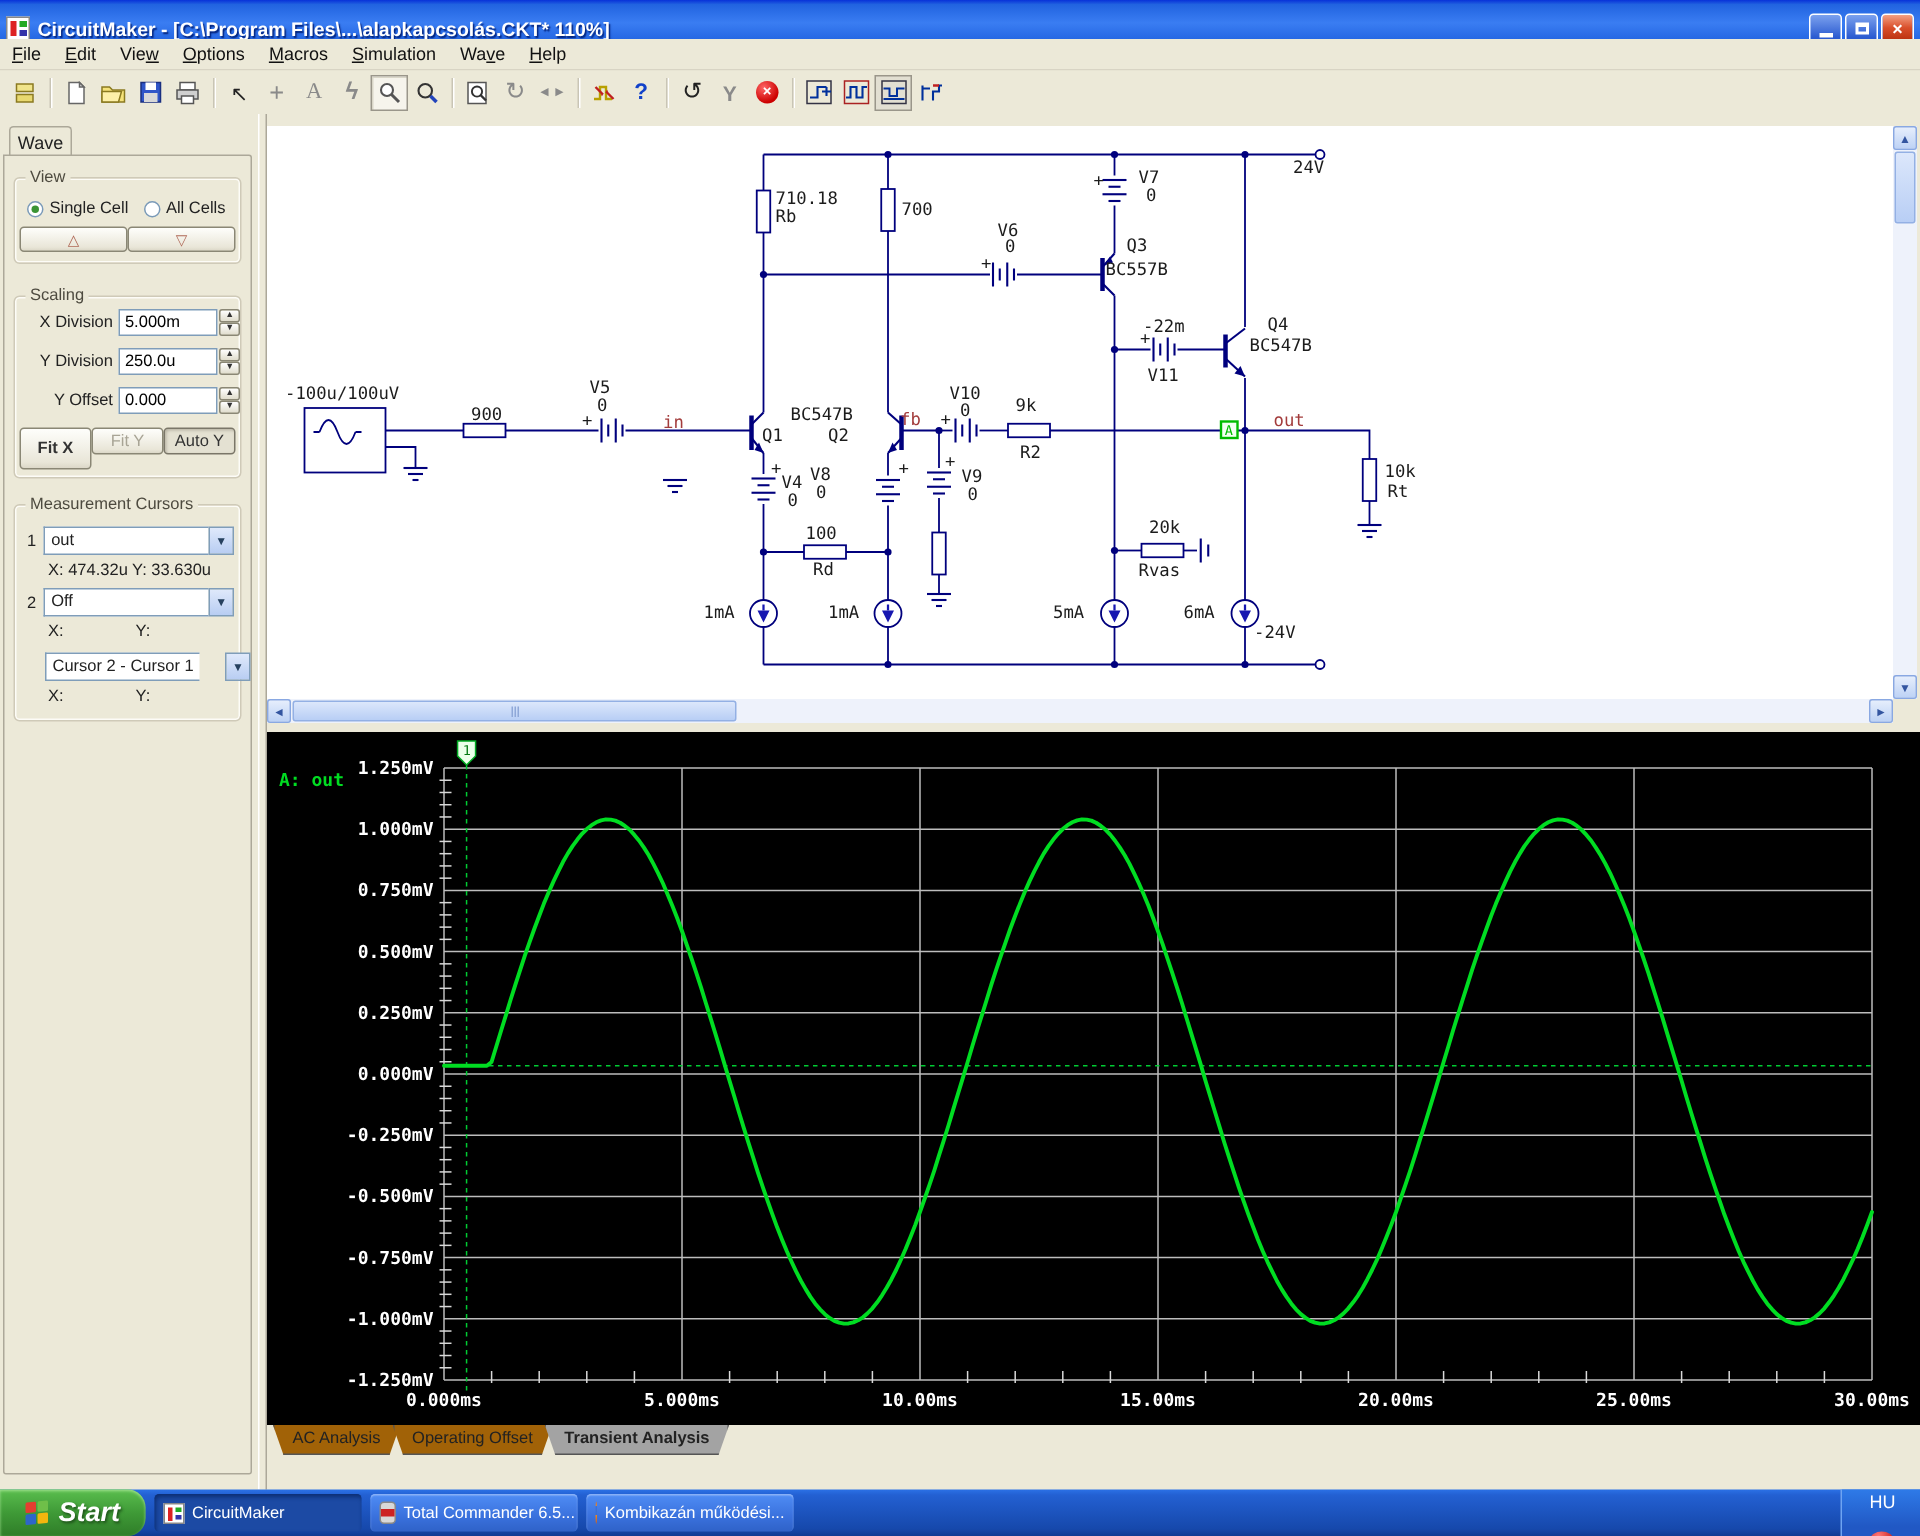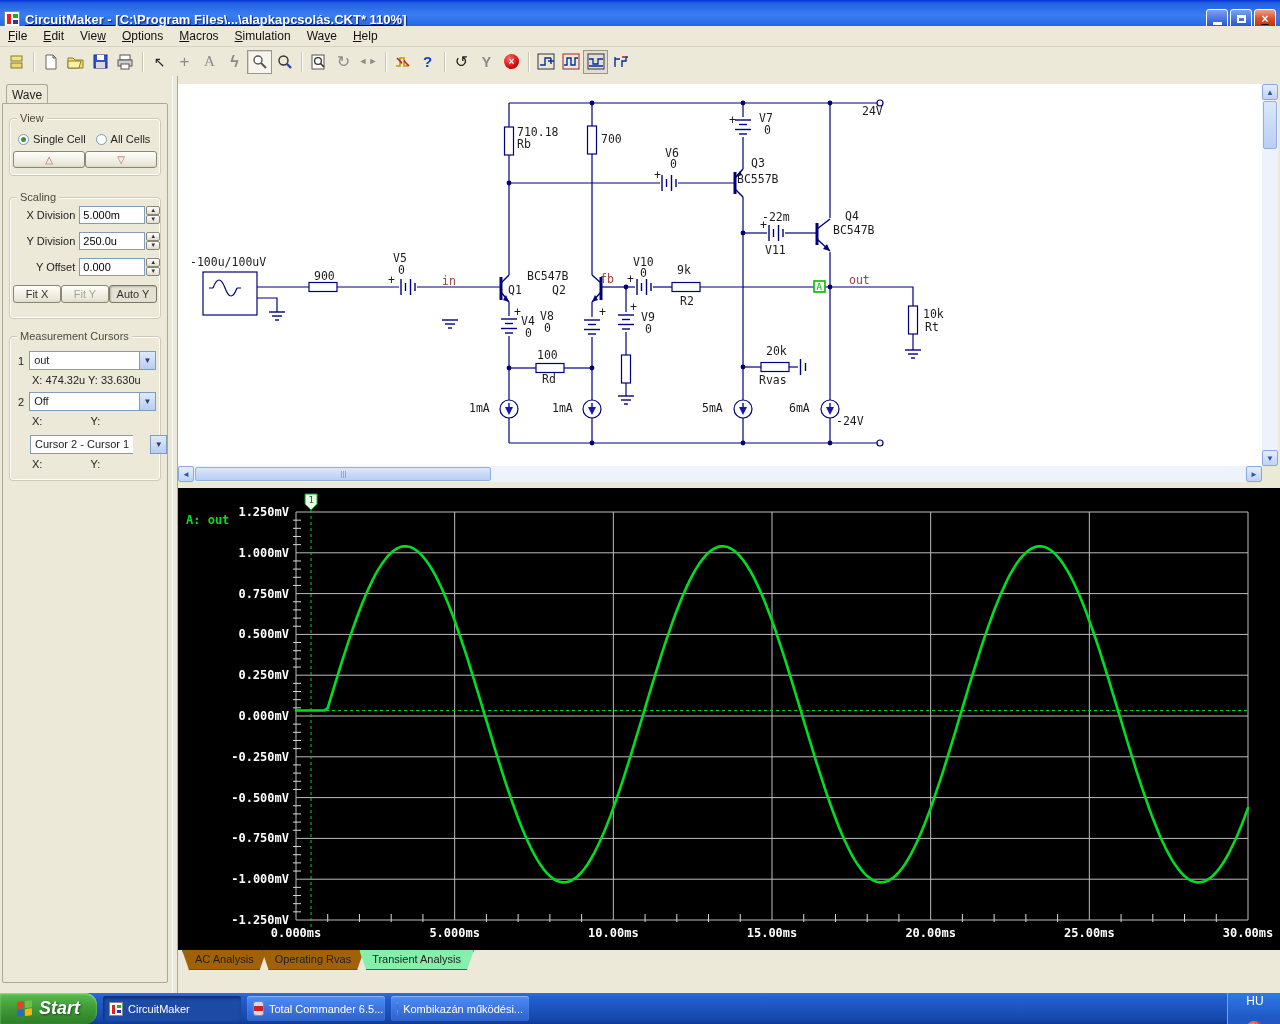--- a/index.html
+++ b/index.html
@@ -2,21 +2,21 @@
 <html><head>
 <meta charset="utf-8">
 <style>
   * { margin:0; padding:0; box-sizing:border-box; }
   html,body { width:1280px; height:1024px; overflow:hidden; }
   body { font-family:"Liberation Sans", sans-serif; background:#ece9d8; position:relative; }
 
   
   .titlebar { position:absolute; left:0; top:0; width:1280px; height:38px;
     background:linear-gradient(180deg,#0831d9 0%,#2163e0 8%,#3a7df2 40%,#2163e0 75%,#0c2ea8 100%);
-    display:flex; align-items:center; padding:0 4px;text-decoration:underline; }
+    display:flex; align-items:center; padding:0 4px; }
   .titlebar .title { color:#fff; font-weight:bold; font-size:13px; text-shadow:1px 1px 1px #00217a; margin-left:5px; flex:1;
     white-space:nowrap; overflow:hidden; }
   .app-icon16 { width:16px; height:16px; background:#fff; border:1px solid #888; position:relative; }
   .app-icon16 i { position:absolute; display:block; }
   .app-icon16 .r { left:2px; top:2px; width:4px; height:10px; background:#d22; }
   .app-icon16 .g { left:8px; top:2px; width:5px; height:4px; background:#2a2; }
   .app-icon16 .b { left:8px; top:8px; width:5px; height:4px; background:#33a; }
   .winbtn { width:22px; height:21px; margin-left:2px; border:1px solid #fff; border-radius:3px;
     background:linear-gradient(180deg,#7ba1ee,#2a5ad0 80%); display:flex; align-items:center; justify-content:center;
     color:#fff; font-size:12px; font-weight:bold; }
@@ -80,21 +80,21 @@
     color:#3355a0; font-size:8px; display:flex; align-items:center; justify-content:center; }
   .sthumb { position:absolute; background:linear-gradient(180deg,#dce7fb,#b8cef5); border:1px solid #93b0e4; border-radius:2px; }
   .grip { display:flex; gap:1px; align-items:center; justify-content:center; height:100%; }
   .grip i { display:block; width:1px; height:7px; background:#8fa8d8; }
 
   
   .wave { position:absolute; left:178px; top:488px; width:1102px; height:462px; background:#000; }
   .tabsrow { position:absolute; left:178px; top:950px; width:1102px; height:24px; background:#ece9d8; display:flex; padding-left:4px; }
   .sheet-tab { height:20px; margin-right:-5px; padding:3px 12px 0 12px; font-size:11px; color:#222; background:#a16207;
     border:1px solid #555; border-top:none; clip-path:polygon(0 0,100% 0,calc(100% - 7px) 100%,7px 100%); position:relative; }
-  .sheet-tab.active { background:#86efac; z-index:3; font-weight:normal; }
+  .sheet-tab.active { background:#a3a3a3; z-index:3; font-weight:bold; }
   .strip { position:absolute; left:178px; top:974px; width:1102px; height:19px; background:#ece9d8; }
 
   
   .taskbar { position:absolute; left:0; top:993px; width:1280px; height:31px;
     background:linear-gradient(180deg,#2b71e6 0%,#2360d2 12%,#1648ab 85%,#0f3a92 100%); display:flex; align-items:center; }
   .startbtn { width:97px; height:31px; border-radius:0 12px 12px 0;
     background:linear-gradient(180deg,#5abe4e 0%,#3f9a37 50%,#2f7d28 100%); box-shadow:inset 0 1px 2px #9fe08f;
     display:flex; align-items:center; justify-content:center; gap:6px; color:#fff; font-size:18px; font-weight:bold; font-style:italic;
     text-shadow:1px 1px 2px #1c4f18; }
   .xpflag { width:16px; height:16px; display:grid; grid-template-columns:7px 7px; grid-template-rows:7px 7px; gap:1px; transform:skewY(-6deg); }
@@ -304,21 +304,21 @@
       </div>
       <div class="scale-row">
         <span class="lbl">Y Offset</span>
         <input class="tinput" value="0.000" style="">
         <span class="spinner">
             <b>▲</b>
             <b>▼</b>
           </span>
       </div>
       <div style="display:flex; margin:9px 3px 0 3px;">
-        <span class="xpbtn" style="flex:1; height:18px;">Fit X</span>
+        <span class="xpbtn" style="flex:1; height:28px;font-weight:bold;">Fit X</span>
         <span class="xpbtn disabled" style="flex:1; height:18px;">Fit Y</span>
         <span class="xpbtn pressed" style="flex:1; height:18px;">Auto Y</span>
       </div>
     </div>
 
     <div class="groupbox" style="top:232px; height:145px;">
       <span class="gtitle">Measurement Cursors</span>
       <div style="display:flex; align-items:center; margin:14px 4px 0 8px; gap:5px;">
         <span>1</span>
         <div class="combo" style="flex:1;">
@@ -669,21 +669,21 @@
       <line x1="133.05175466666668" y1="22" x2="133.05175466666668" y2="440" stroke="#00cc33" stroke-width="1" stroke-dasharray="3,3"></line>
       <line x1="118" y1="222.511584" x2="1070" y2="222.511584" stroke="#00cc33" stroke-width="1" stroke-dasharray="3,3"></line>
       <polygon points="127.05175466666668,6 139.05175466666668,6 139.05175466666668,16 133.05175466666668,22 127.05175466666668,16" fill="#eaffea" stroke="#00aa22"></polygon>
       <text x="130.55175466666668" y="15" fill="#007711" font-size="9">1</text>
       <polyline points="118.0,222.5 121.2,222.5 124.3,222.5 127.5,222.5 130.7,222.5 133.9,222.5 137.0,222.5 140.2,222.5 143.4,222.5 146.6,222.5 149.7,220.0 152.9,209.5 156.1,199.0 159.3,188.7 162.4,178.5 165.6,168.4 168.8,158.6 171.9,149.1 175.1,139.9 178.3,131.0 181.5,122.5 184.6,114.4 187.8,106.8 191.0,99.6 194.2,92.9 197.3,86.7 200.5,81.1 203.7,76.1 206.9,71.7 210.0,67.9 213.2,64.7 216.4,62.1 219.5,60.2 222.7,58.9 225.9,58.3 229.1,58.4 232.2,59.1 235.4,60.5 238.6,62.6 241.8,65.2 244.9,68.6 248.1,72.5 251.3,77.1 254.5,82.2 257.6,87.9 260.8,94.2 264.0,101.0 267.1,108.3 270.3,116.0 273.5,124.2 276.7,132.8 279.8,141.7 283.0,151.0 286.2,160.6 289.4,170.4 292.5,180.5 295.7,190.7 298.9,201.1 302.1,211.6 305.2,222.1 308.4,232.7 311.6,243.2 314.7,253.7 317.9,264.1 321.1,274.3 324.3,284.3 327.4,294.1 330.6,303.6 333.8,312.8 337.0,321.7 340.1,330.2 343.3,338.3 346.5,346.0 349.7,353.2 352.8,359.8 356.0,366.0 359.2,371.6 362.3,376.6 365.5,381.1 368.7,384.9 371.9,388.1 375.0,390.6 378.2,392.6 381.4,393.8 384.6,394.4 387.7,394.3 390.9,393.6 394.1,392.2 397.3,390.2 400.4,387.5 403.6,384.2 406.8,380.2 409.9,375.7 413.1,370.5 416.3,364.8 419.5,358.5 422.6,351.8 425.8,344.5 429.0,336.7 432.2,328.6 435.3,320.0 438.5,311.0 441.7,301.7 444.9,292.2 448.0,282.3 451.2,272.3 454.4,262.0 457.5,251.6 460.7,241.1 463.9,230.6 467.1,220.0 470.2,209.5 473.4,199.0 476.6,188.7 479.8,178.5 482.9,168.4 486.1,158.6 489.3,149.1 492.5,139.9 495.6,131.0 498.8,122.5 502.0,114.4 505.1,106.8 508.3,99.6 511.5,92.9 514.7,86.7 517.8,81.1 521.0,76.1 524.2,71.7 527.4,67.9 530.5,64.7 533.7,62.1 536.9,60.2 540.1,58.9 543.2,58.3 546.4,58.4 549.6,59.1 552.7,60.5 555.9,62.6 559.1,65.2 562.3,68.6 565.4,72.5 568.6,77.1 571.8,82.2 575.0,87.9 578.1,94.2 581.3,101.0 584.5,108.3 587.7,116.0 590.8,124.2 594.0,132.8 597.2,141.7 600.3,151.0 603.5,160.6 606.7,170.4 609.9,180.5 613.0,190.7 616.2,201.1 619.4,211.6 622.6,222.1 625.7,232.7 628.9,243.2 632.1,253.7 635.3,264.1 638.4,274.3 641.6,284.3 644.8,294.1 647.9,303.6 651.1,312.8 654.3,321.7 657.5,330.2 660.6,338.3 663.8,346.0 667.0,353.2 670.2,359.8 673.3,366.0 676.5,371.6 679.7,376.6 682.9,381.1 686.0,384.9 689.2,388.1 692.4,390.6 695.5,392.6 698.7,393.8 701.9,394.4 705.1,394.3 708.2,393.6 711.4,392.2 714.6,390.2 717.8,387.5 720.9,384.2 724.1,380.2 727.3,375.7 730.5,370.5 733.6,364.8 736.8,358.5 740.0,351.8 743.1,344.5 746.3,336.7 749.5,328.6 752.7,320.0 755.8,311.0 759.0,301.7 762.2,292.2 765.4,282.3 768.5,272.3 771.7,262.0 774.9,251.6 778.1,241.1 781.2,230.6 784.4,220.0 787.6,209.5 790.7,199.0 793.9,188.7 797.1,178.5 800.3,168.4 803.4,158.6 806.6,149.1 809.8,139.9 813.0,131.0 816.1,122.5 819.3,114.4 822.5,106.8 825.7,99.6 828.8,92.9 832.0,86.7 835.2,81.1 838.3,76.1 841.5,71.7 844.7,67.9 847.9,64.7 851.0,62.1 854.2,60.2 857.4,58.9 860.6,58.3 863.7,58.4 866.9,59.1 870.1,60.5 873.3,62.6 876.4,65.2 879.6,68.6 882.8,72.5 885.9,77.1 889.1,82.2 892.3,87.9 895.5,94.2 898.6,101.0 901.8,108.3 905.0,116.0 908.2,124.2 911.3,132.8 914.5,141.7 917.7,151.0 920.9,160.6 924.0,170.4 927.2,180.5 930.4,190.7 933.5,201.1 936.7,211.6 939.9,222.1 943.1,232.7 946.2,243.2 949.4,253.7 952.6,264.1 955.8,274.3 958.9,284.3 962.1,294.1 965.3,303.6 968.5,312.8 971.6,321.7 974.8,330.2 978.0,338.3 981.1,346.0 984.3,353.2 987.5,359.8 990.7,366.0 993.8,371.6 997.0,376.6 1000.2,381.1 1003.4,384.9 1006.5,388.1 1009.7,390.6 1012.9,392.6 1016.1,393.8 1019.2,394.4 1022.4,394.3 1025.6,393.6 1028.7,392.2 1031.9,390.2 1035.1,387.5 1038.3,384.2 1041.4,380.2 1044.6,375.7 1047.8,370.5 1051.0,364.8 1054.1,358.5 1057.3,351.8 1060.5,344.5 1063.7,336.7 1066.8,328.6 1070.0,320.0" fill="none" stroke="#00dd22" stroke-width="2.6" stroke-linejoin="round" stroke-linecap="round"></polyline>
     </svg>
 </div>
 
 <div class="tabsrow">
   <span class="sheet-tab">AC Analysis</span>
-  <span class="sheet-tab">Operating Rvas</span>
+  <span class="sheet-tab">Operating Offset</span>
   <span class="sheet-tab active">Transient Analysis</span>
 </div>
 <div class="strip"></div>
 
 <div class="taskbar">
   <div class="startbtn">
     <span class="xpflag">
       <i style="background:#e33e30;"></i>
         <i style="background:#6fbf49;"></i>
         <i style="background:#2e66c9;"></i>

